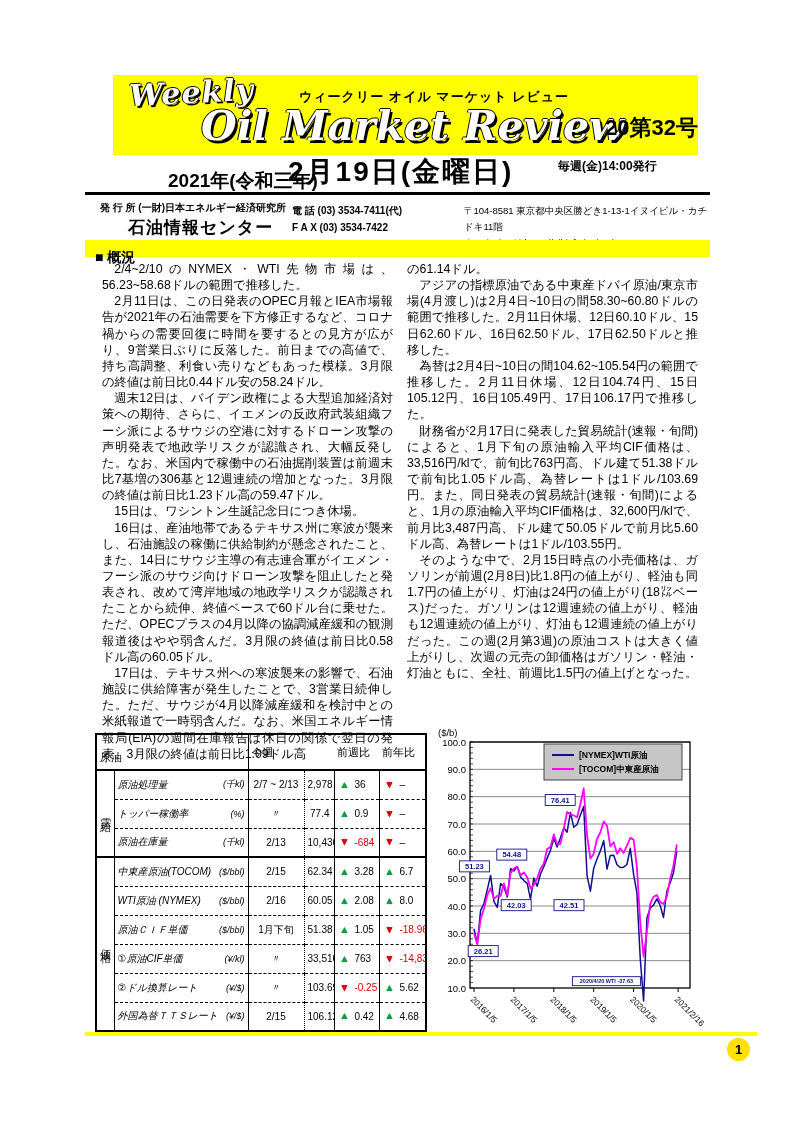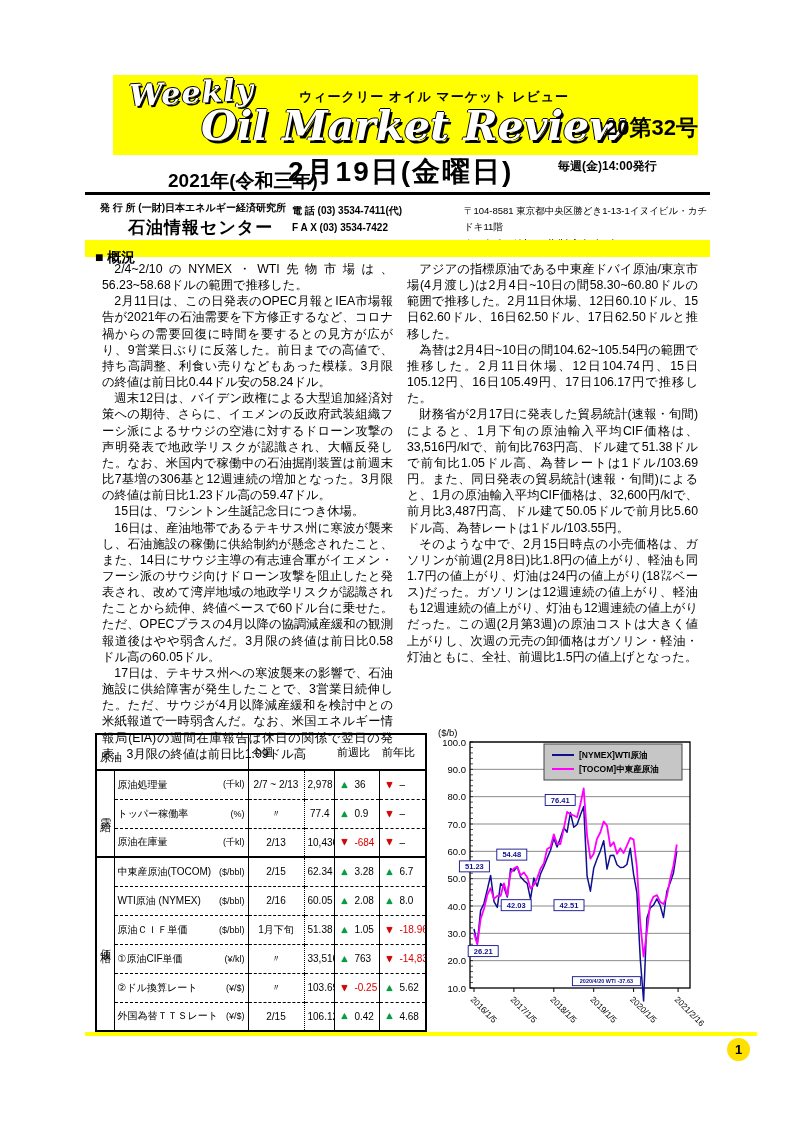--- a/index.html
+++ b/index.html
@@ -49,21 +49,21 @@
   .datatable td { border:0; padding:0 3px; height:29px; overflow:hidden; }
   .datatable .hdr td { height:36px; font-size:11px; font-weight:normal; text-align:left;
                        border-bottom:2px solid #000; }
   .datatable .hdr .corner { text-align:left; vertical-align:top; padding-top:15px; font-weight:normal;
                             border-right:1.5px solid #000; border-bottom:none; }
   .datatable { border:2px solid #000; }
   .datatable tbody td { border-top:1px dashed #000; }
   .datatable tr.gstart td { border-top:2px solid #000; }
   .datatable td.gcell { border-right:1.5px solid #000; text-align:center; padding:0; }
   .vlabel { writing-mode:vertical-rl; text-orientation:upright; letter-spacing:4px; font-size:11px; }
-  .datatable td.name { border-right:1.5px solid #000; }
+  .datatable td.name { border-right:1.5px solid #000;font-style:italic; }
   .datatable td.name .nm-in { display:flex; justify-content:space-between; align-items:center; }
   .datatable td.name .unit { font-size:9px; white-space:nowrap; }
   .datatable td.period { text-align:center; }
   .datatable td.val { text-align:right; border-left:1px dotted #000; padding-right:4px; }
   .datatable td.chg { border-left:1.5px solid #000; }
   .datatable td.chg .in { display:flex; align-items:center; gap:5px; padding-left:2px; }
   .tri { font-size:10px; line-height:10px; }
   .tri.up { color:#00a23e; text-shadow:0 0 1px #004d1d; }
   .tri.down { color:#e00000; text-shadow:0 0 1px #700000; }
   .num.neg { color:#e00000; }
@@ -114,20 +114,21 @@
 <div class="abs article">
   <div class="col">
       <p>2/4~2/10のNYMEX・WTI先物市場は、56.23~58.68ドルの範囲で推移した。</p>
       <p>2月11日は、この日発表のOPEC月報とIEA市場報告が2021年の石油需要を下方修正するなど、コロナ禍からの需要回復に時間を要するとの見方が広がり、9営業日ぶりに反落した。前日までの高値で、持ち高調整、利食い売りなどもあった模様。3月限の終値は前日比0.44ドル安の58.24ドル。</p>
       <p>週末12日は、バイデン政権による大型追加経済対策への期待、さらに、イエメンの反政府武装組織フーシ派によるサウジの空港に対するドローン攻撃の声明発表で地政学リスクが認識され、大幅反発した。なお、米国内で稼働中の石油掘削装置は前週末比7基増の306基と12週連続の増加となった。3月限の終値は前日比1.23ドル高の59.47ドル。</p>
       <p>15日は、ワシントン生誕記念日につき休場。</p>
       <p>16日は、産油地帯であるテキサス州に寒波が襲来し、石油施設の稼働に供給制約が懸念されたこと、また、14日にサウジ主導の有志連合軍がイエメン・フーシ派のサウジ向けドローン攻撃を阻止したと発表され、改めて湾岸地域の地政学リスクが認識されたことから続伸、終値ベースで60ドル台に乗せた。ただ、OPECプラスの4月以降の協調減産緩和の観測報道後はやや弱含んだ。3月限の終値は前日比0.58ドル高の60.05ドル。</p>
       <p>17日は、テキサス州への寒波襲来の影響で、石油施設に供給障害が発生したことで、3営業日続伸した。ただ、サウジが4月以降減産緩和を検討中との米紙報道で一時弱含んだ。なお、米国エネルギー情報局(EIA)の週間在庫報告は休日の関係で翌日の発表。3月限の終値は前日比1.09ドル高</p>
     </div>
   <div class="col">
+      <p class="noindent">の61.14ドル。</p>
       <p>アジアの指標原油である中東産ドバイ原油/東京市場(4月渡し)は2月4日~10日の間58.30~60.80ドルの範囲で推移した。2月11日休場、12日60.10ドル、15日62.60ドル、16日62.50ドル、17日62.50ドルと推移した。</p>
       <p>為替は2月4日~10日の間104.62~105.54円の範囲で推移した。2月11日休場、12日104.74円、15日105.12円、16日105.49円、17日106.17円で推移した。</p>
       <p>財務省が2月17日に発表した貿易統計(速報・旬間)によると、1月下旬の原油輸入平均CIF価格は、33,516円/klで、前旬比763円高、ドル建て51.38ドルで前旬比1.05ドル高、為替レートは1ドル/103.69円。また、同日発表の貿易統計(速報・旬間)によると、1月の原油輸入平均CIF価格は、32,600円/klで、前月比3,487円高、ドル建て50.05ドルで前月比5.60ドル高、為替レートは1ドル/103.55円。</p>
       <p>そのような中で、2月15日時点の小売価格は、ガソリンが前週(2月8日)比1.8円の値上がり、軽油も同1.7円の値上がり、灯油は24円の値上がり(18㍑ベース)だった。ガソリンは12週連続の値上がり、軽油も12週連続の値上がり、灯油も12週連続の値上がりだった。この週(2月第3週)の原油コストは大きく値上がりし、次週の元売の卸価格はガソリン・軽油・灯油ともに、全社、前週比1.5円の値上げとなった。</p>
     </div>
 </div>
 
 <table class="abs datatable">
   <colgroup>
     <col style="width:18px">

